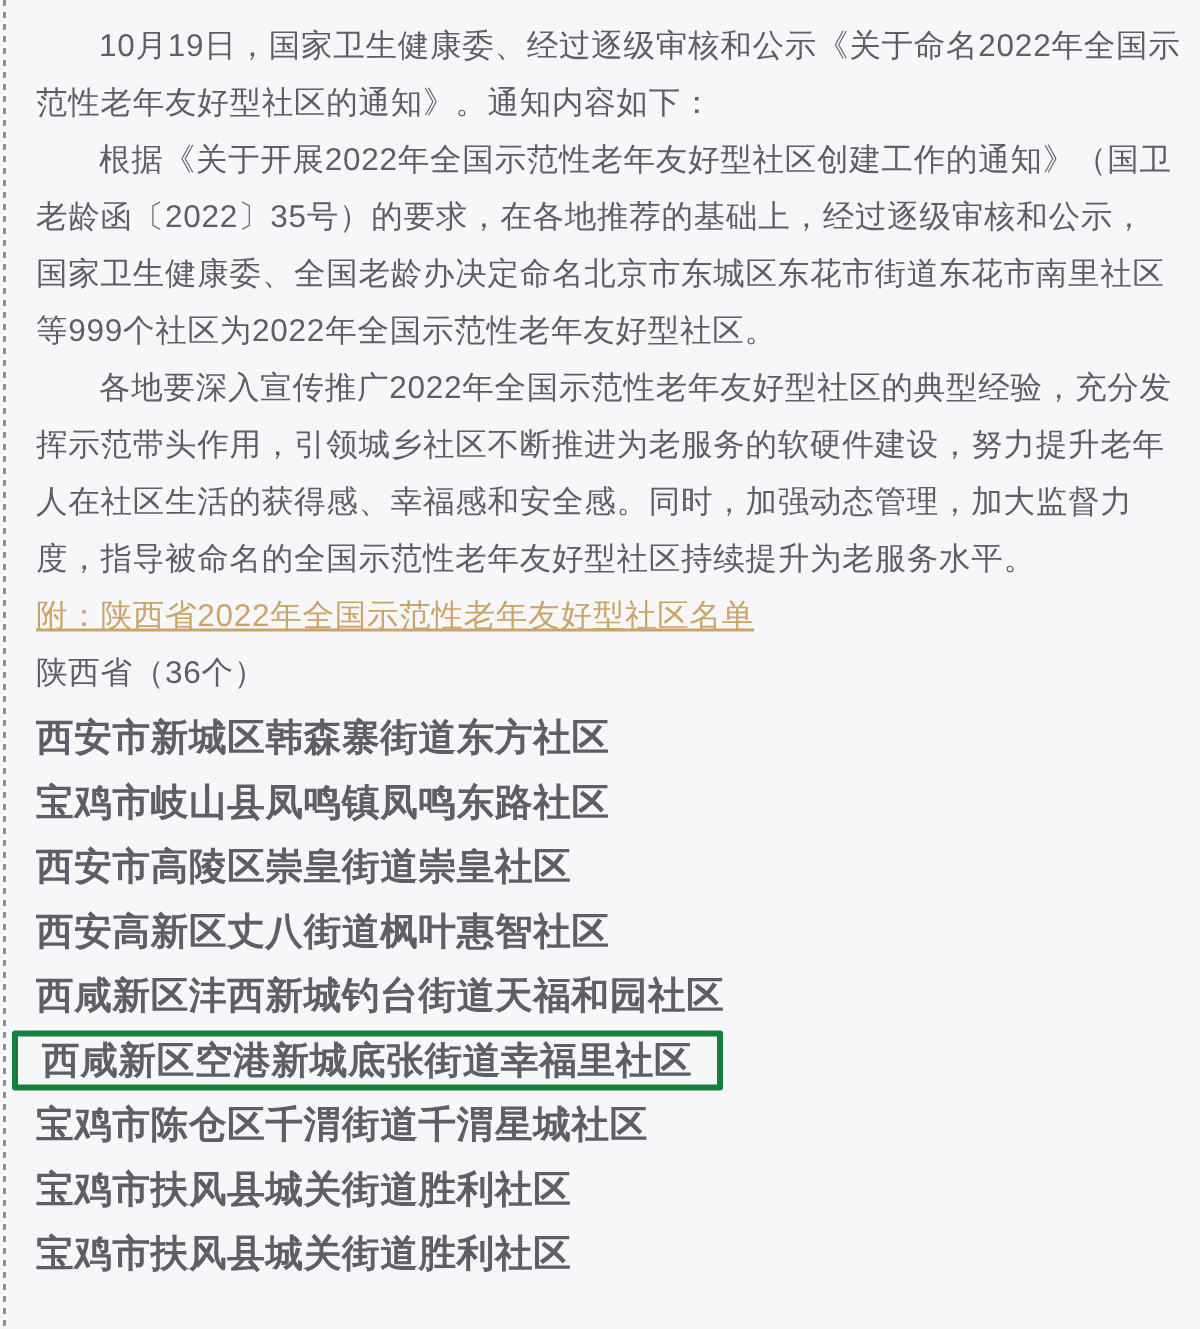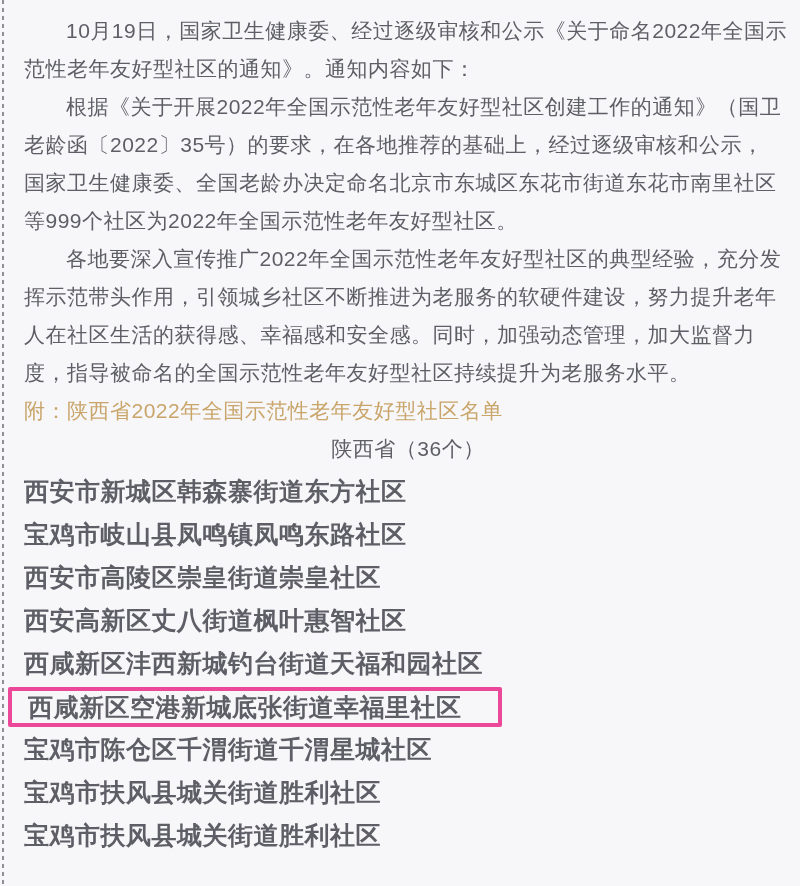--- a/index.html
+++ b/index.html
@@ -37,45 +37,45 @@
     letter-spacing: 0.5px;
     text-indent: 2em;
     white-space: pre-line;
   }
   .attachment-title {
     margin: 0;
     font-size: 21px;
     line-height: 38px;
     letter-spacing: 0.5px;
     color: #c9a56a;
+    text-decoration: underline;
   }
   .province-heading {
     margin: 0;
     font-size: 21px;
     line-height: 38px;
     letter-spacing: 0.5px;
-    text-align: center;
   }
   .community-list {
     margin-top: 2px;
   }
   .community-item {
     height: 43px;
     display: flex;
     align-items: center;
     font-size: 25px;
     letter-spacing: 0.5px;
     font-weight: bold;
   }
   .highlight-box {
     display: inline-block;
-    border: 4px solid #ec4899;
+    border: 4px solid #15803d;
     border-radius: 2px;
     margin-left: -16px;
-    padding: 3px 36px 3px 16px;
+    padding: 3px 16px 3px 16px;
     line-height: 26px;
   }
 </style>
 </head>
 <body>
 
 <div class="left-dashed-border"></div>
 
 <div class="content">
 

